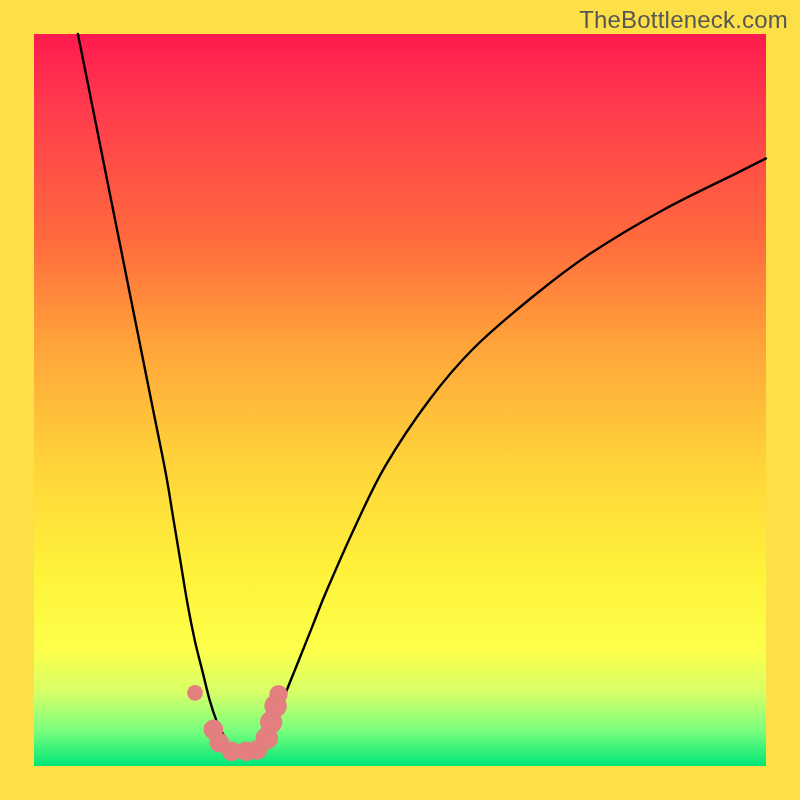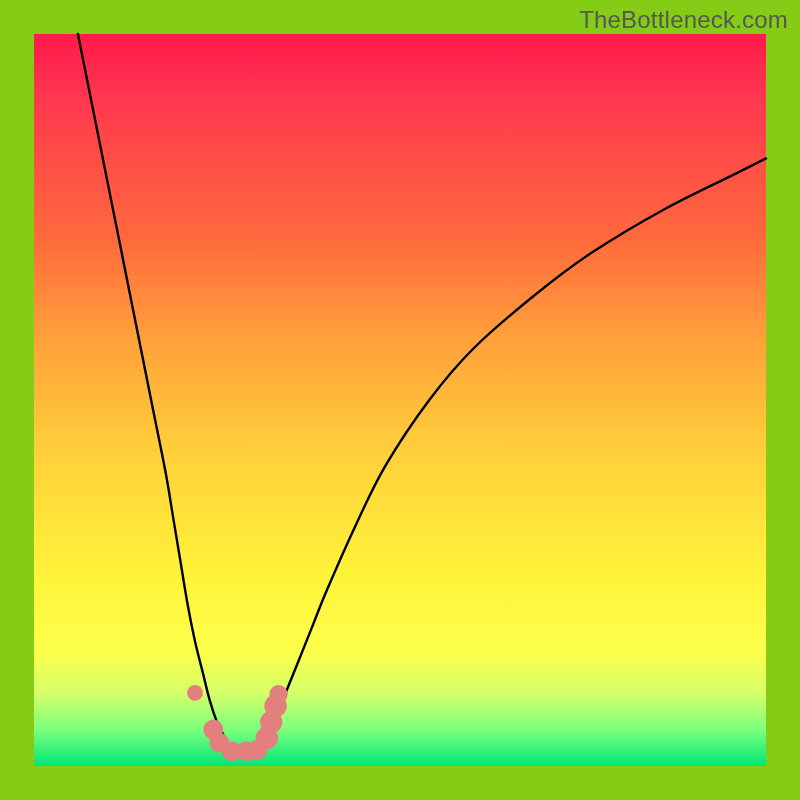--- a/index.html
+++ b/index.html
@@ -8,21 +8,21 @@
     width: 800px;
     height: 800px;
     background: #000;
     overflow: hidden;
     font-family: Arial, Helvetica, sans-serif;
   }
   .frame {
     position: absolute;
     left: 0; top: 0;
     width: 800px; height: 800px;
-    background: #84cc16;
+    background: #fde047;
   }
   .plot {
     position: absolute;
     left: 34px;
     top: 34px;
     width: 732px;
     height: 732px;
     background: linear-gradient(
       to bottom,
       #ff1a4d 0%,

